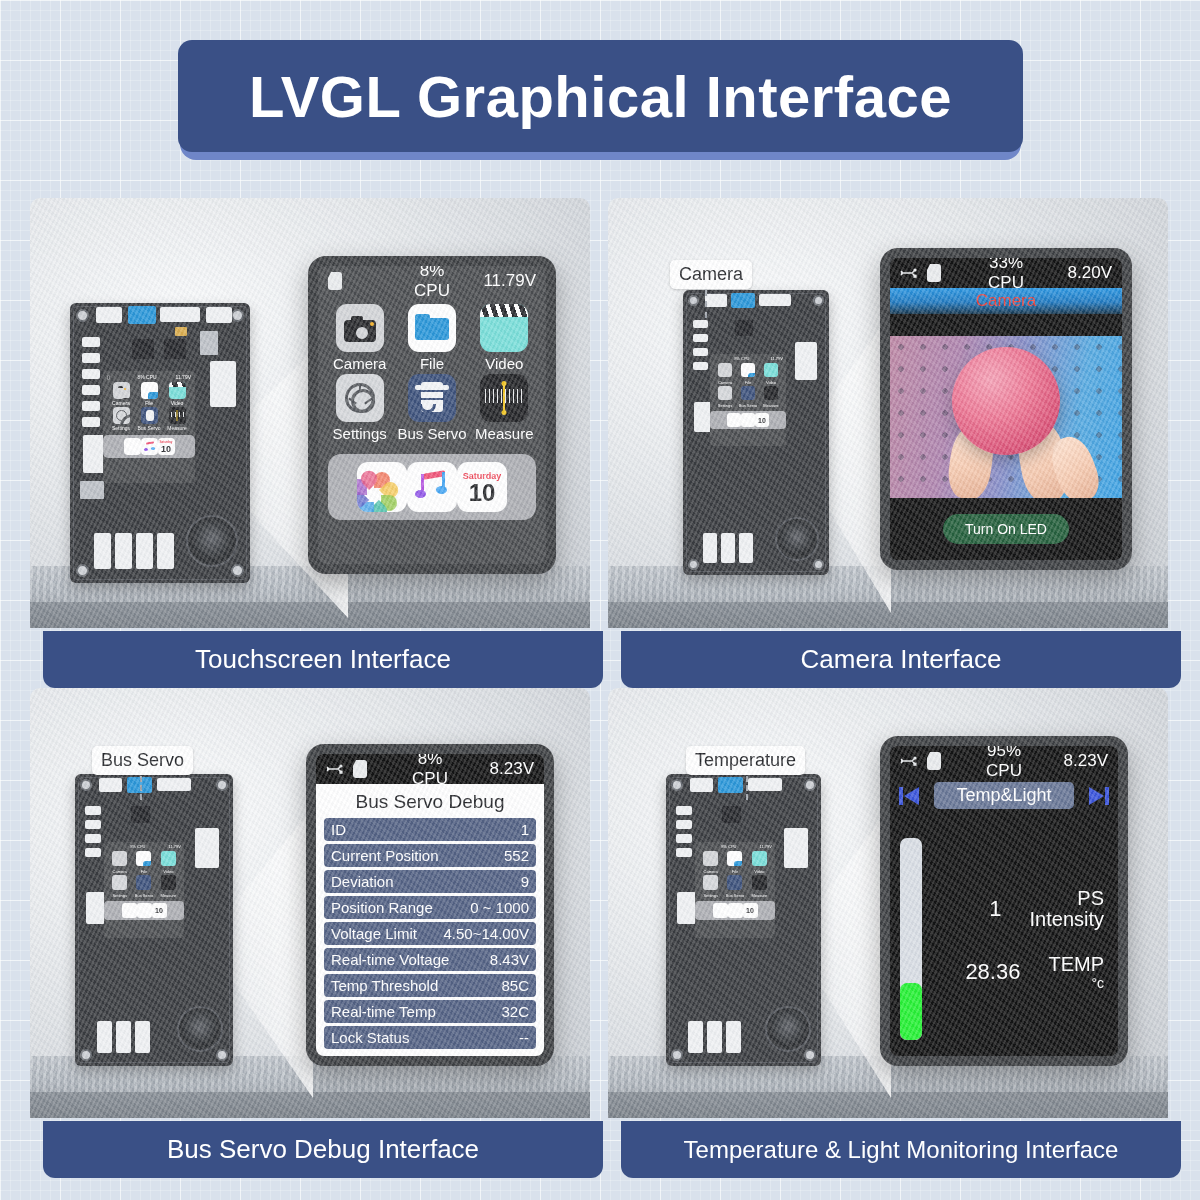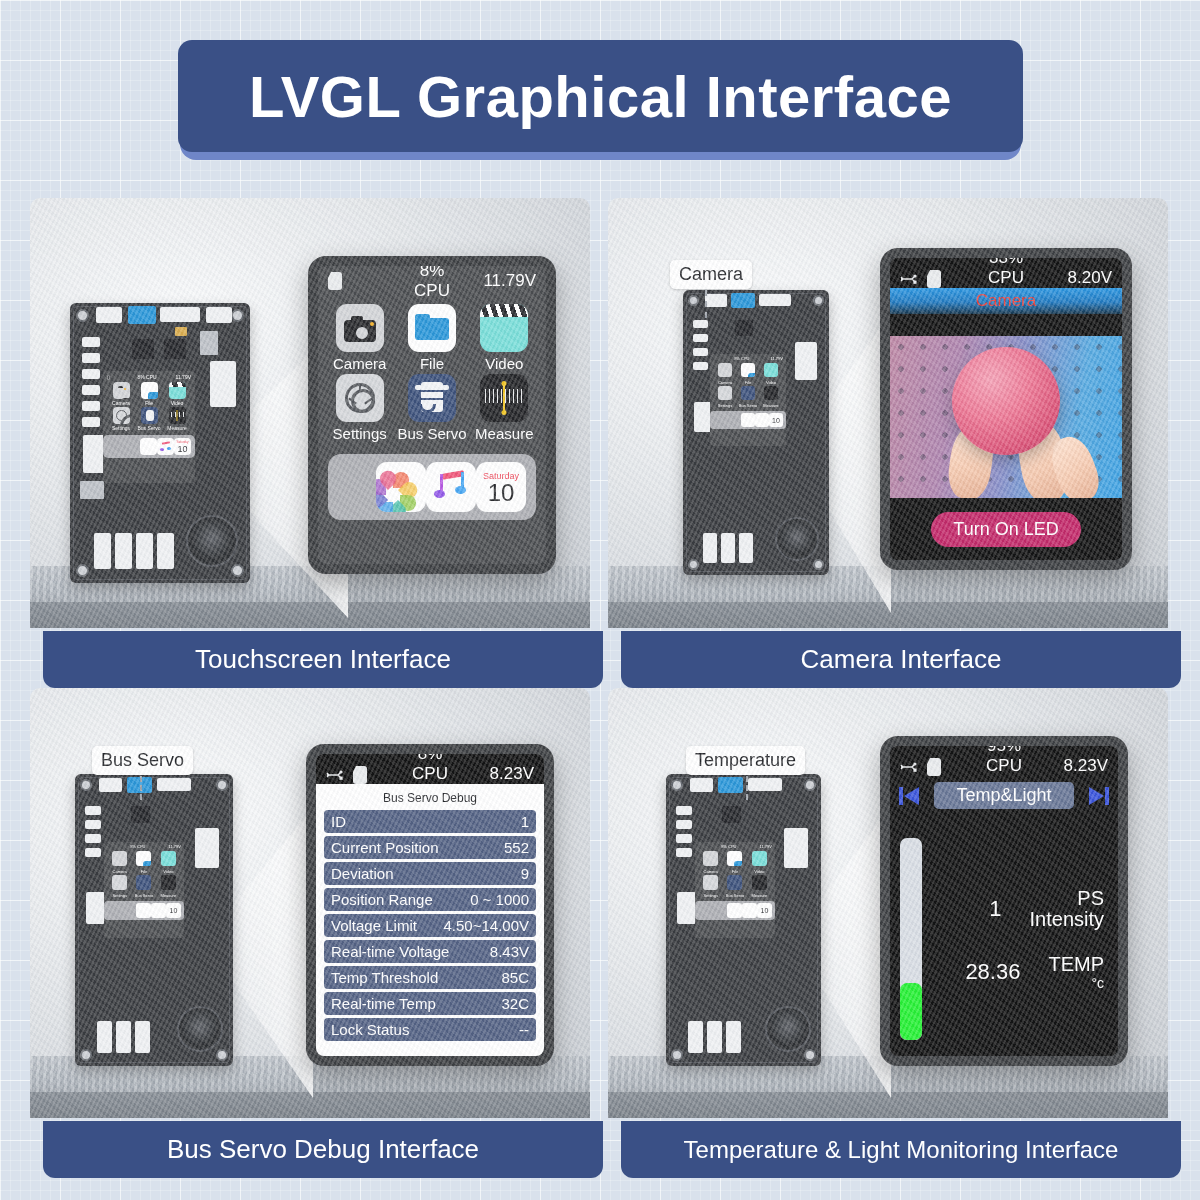--- a/index.html
+++ b/index.html
@@ -100,34 +100,34 @@
     padding: 10px;
   }
   .device-inner { width: 100%; height: 100%; border-radius: 8px; overflow: hidden; position: relative; }
 
   
   .statusbar {
     display: flex; align-items: center; height: 30px; padding: 0 10px;
     color: #fff; font-size: 17px; position: relative;
   }
   .sb-dark { background: #3d3f42; }
-  .sb-black { background: #000; align-items: flex-end; }
+  .sb-black { background: #000; }
   .sb-icons { display: flex; align-items: center; gap: 10px; width: 76px; }
   .sb-cpu { flex: 1; text-align: center; }
   .sb-v { width: 76px; text-align: right; }
 
   
   .home { background: #3d3f42; height: calc(100% - 30px); padding: 8px 10px 10px; }
   .app-grid { display: grid; grid-template-columns: repeat(3,1fr); gap: 2px 6px; }
   .app { display: flex; flex-direction: column; align-items: center; }
   .app-ico { width: 48px; height: 48px; border-radius: 11px; position: relative; overflow: hidden; }
   .app-lbl { color: #fff; font-size: 15px; margin-top: 3px; white-space: nowrap; }
   .dock {
     margin-top: 12px; background: rgba(190,192,196,.82); border-radius: 13px;
-    padding: 8px 10px; display: flex; justify-content: flex-end;
+    padding: 8px 10px; display: flex; justify-content: center; font-weight: bold;
   }
   .dock-ico { width: 50px; height: 50px; border-radius: 11px; background: #fff; position: relative; overflow: hidden; }
 
   
   .ico-camera { background: #cfd1d4; }
   .ico-camera::before { content:""; position:absolute; left:8px; top:16px; width:32px; height:22px; background:#17181b; border-radius:4px; }
   .ico-camera::after { content:""; position:absolute; left:18px; top:21px; width:12px; height:12px; border-radius:50%; background:#cfd1d4; border:2px solid #17181b; }
   .cam-flash { position:absolute; right:10px; top:18px; width:4px; height:4px; border-radius:50%; background:#f2b63c; z-index:2; }
   .cam-hump { position:absolute; left:15px; top:12px; width:12px; height:6px; background:#17181b; border-radius:2px 2px 0 0; }
 
@@ -201,26 +201,26 @@
   }
   .finger {
     position:absolute; border-radius: 46% 46% 40% 40%;
     background: linear-gradient(160deg,#ffe2cf 0%, #f6c7ab 55%, #e3a889 100%);
   }
   .f1 { left:26%; top:55%; width:42px; height:74px; transform: rotate(8deg); }
   .f2 { left:56%; top:52%; width:46px; height:82px; transform: rotate(-10deg); }
   .f3 { left:71%; top:62%; width:40px; height:66px; transform: rotate(-20deg); }
   .cam-foot { height: 62px; background:#000; display:flex; align-items:center; justify-content:center; }
   .led-btn {
-    background:#be185d; color:#fff; border-radius:20px; padding:7px 22px; font-size:18px;
+    background:#14532d; color:#fff; border-radius:20px; padding:7px 22px; font-size:14px;
   }
 
   
   .bs-screen { background:#fff; height: calc(100% - 30px); padding: 5px 8px 8px; display:flex; flex-direction:column; }
-  .bs-title { text-align:center; font-size:12px; color:#15161a; margin: 2px 0 5px; }
+  .bs-title { text-align:center; font-size:19px; color:#15161a; margin: 2px 0 5px; }
   .bs-rows { display:flex; flex-direction:column; gap:3px; flex:1; }
   .bs-row {
     background:#46557a; color:#fff; border-radius:4px; height:23px;
     display:flex; align-items:center; justify-content:space-between;
     padding: 0 7px; font-size:15px;
   }
 
   
   .tl-screen { background:#000; height: calc(100% - 30px); position:relative; padding: 6px 6px; }
   .tl-nav { display:flex; align-items:center; justify-content:space-between; }

